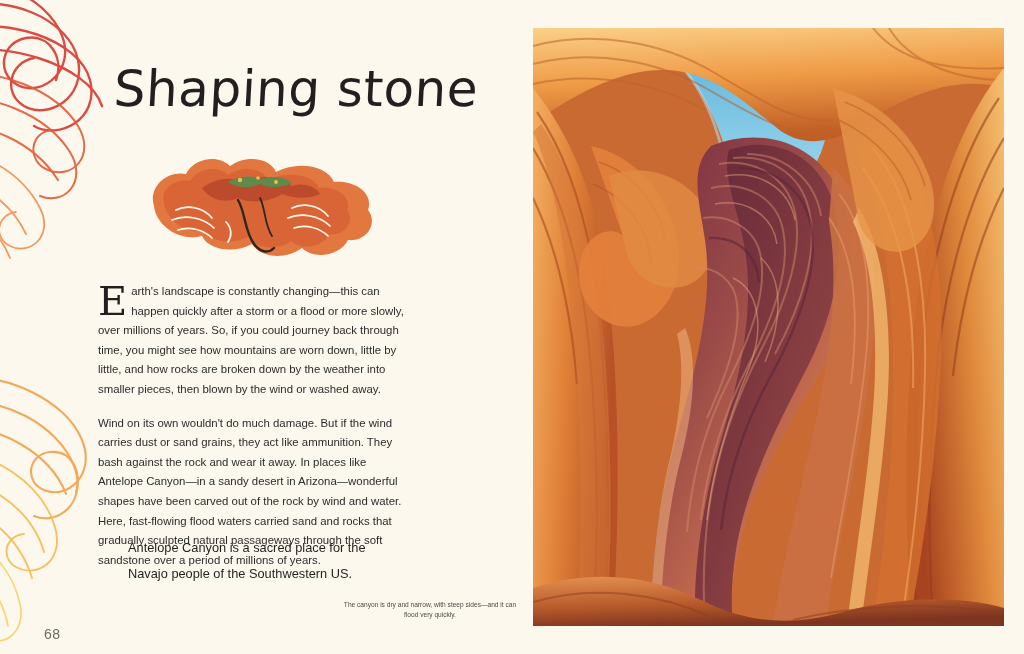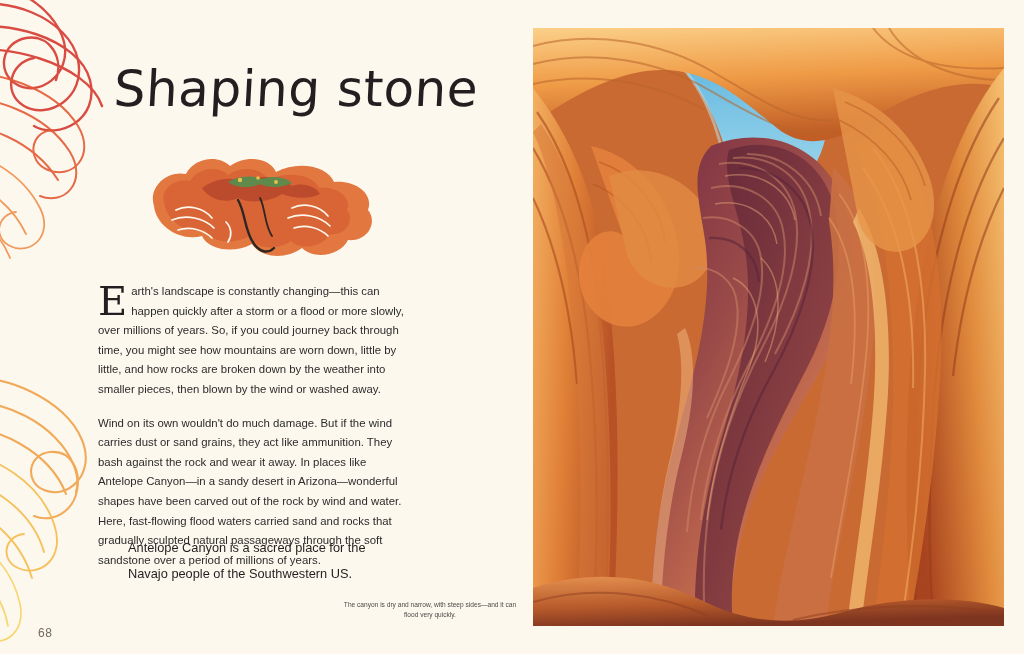--- a/index.html
+++ b/index.html
@@ -86,23 +86,23 @@
     width: 270px;
     text-align: left;
     font-family: Liberation Sans, sans-serif;
     font-size: 12.8px;
     line-height: 26px;
     color: #231f20;
   }
 
   .folio {
     position: absolute;
-    left: 2px;
+    left: 8px;
     top: 626px;
-    font-size: 12px;
+    font-size: 14px;
     color: #6f6a60;
     letter-spacing: 0.5px;
     padding-left: 36px;
   }
 
   .caption {
     position: absolute;
     left: 340px;
     top: 600px;
     width: 180px;

